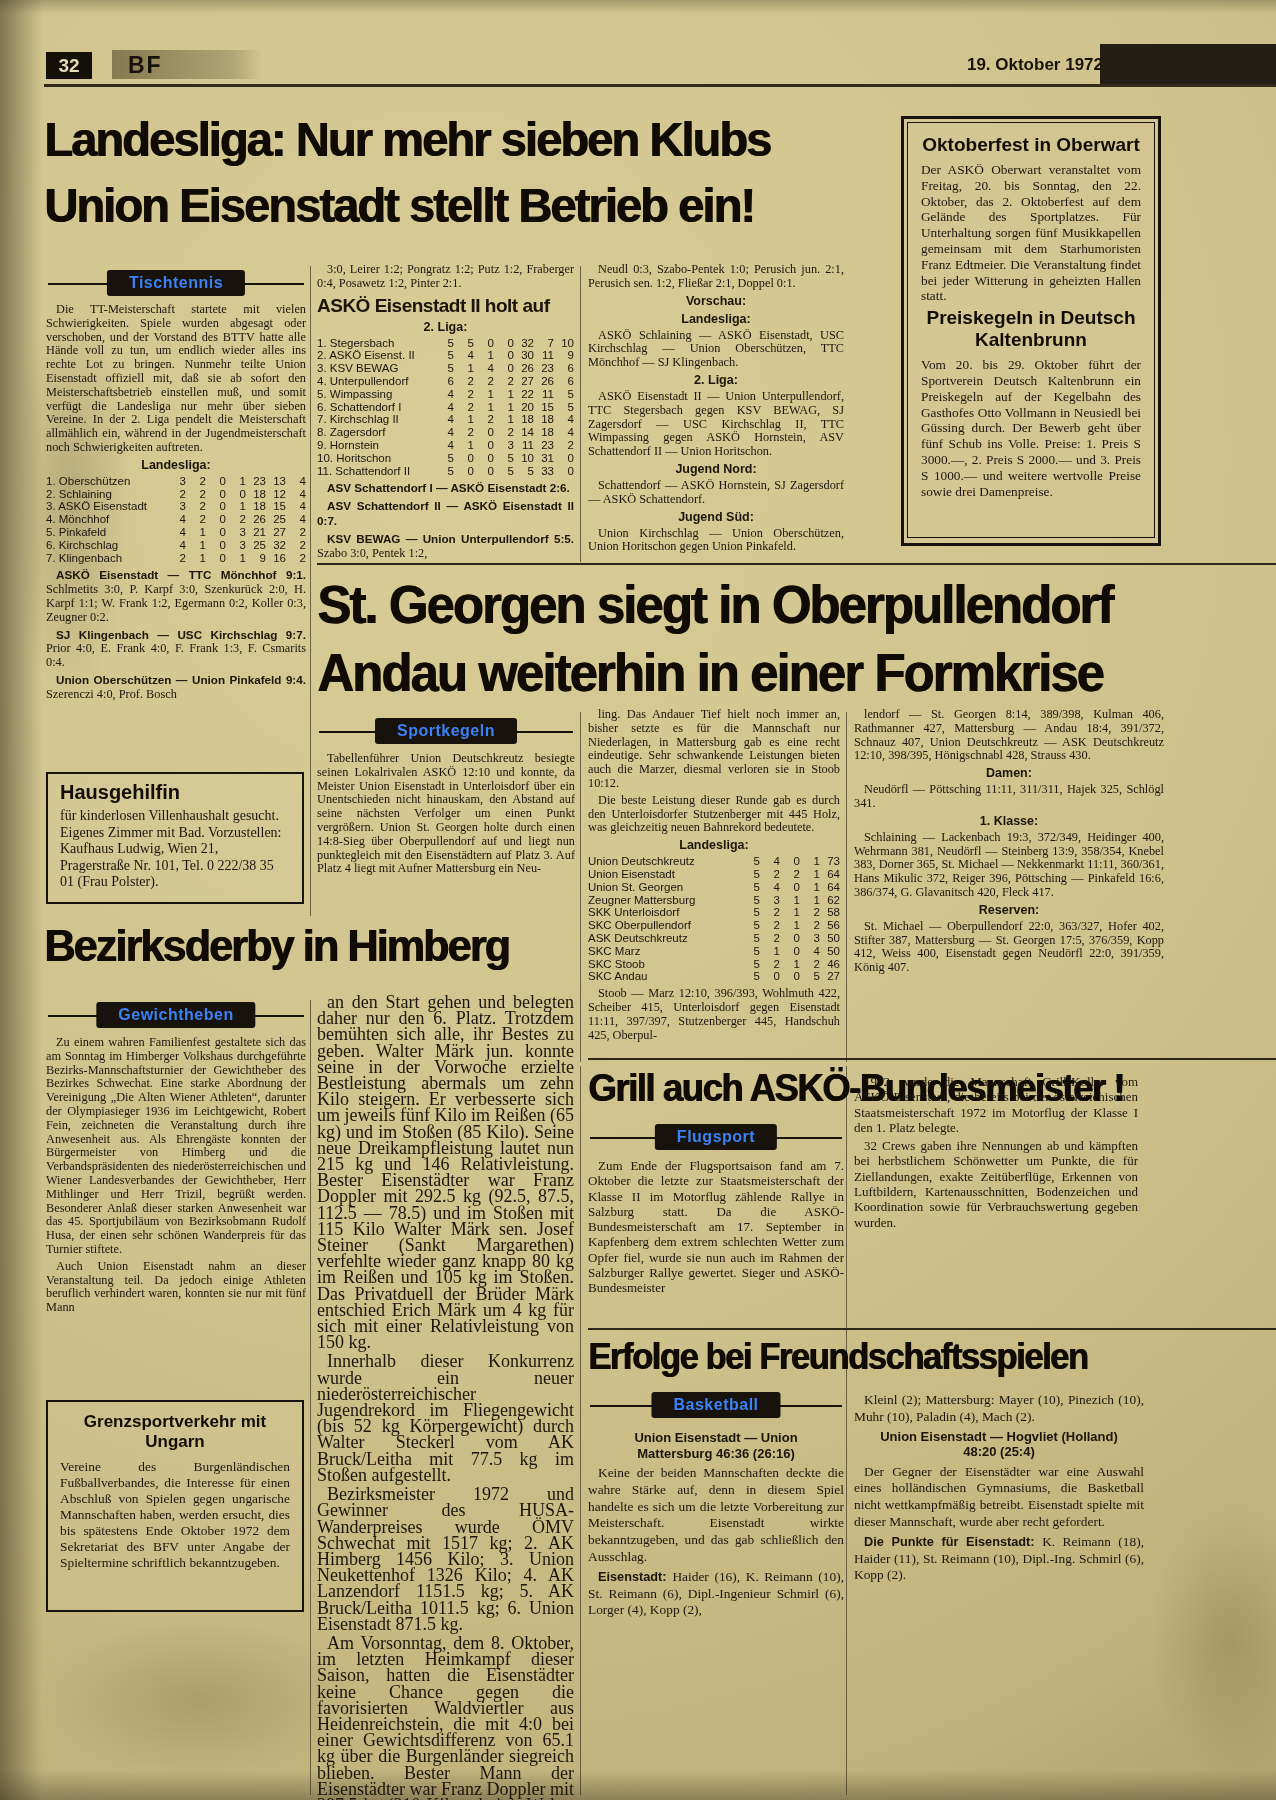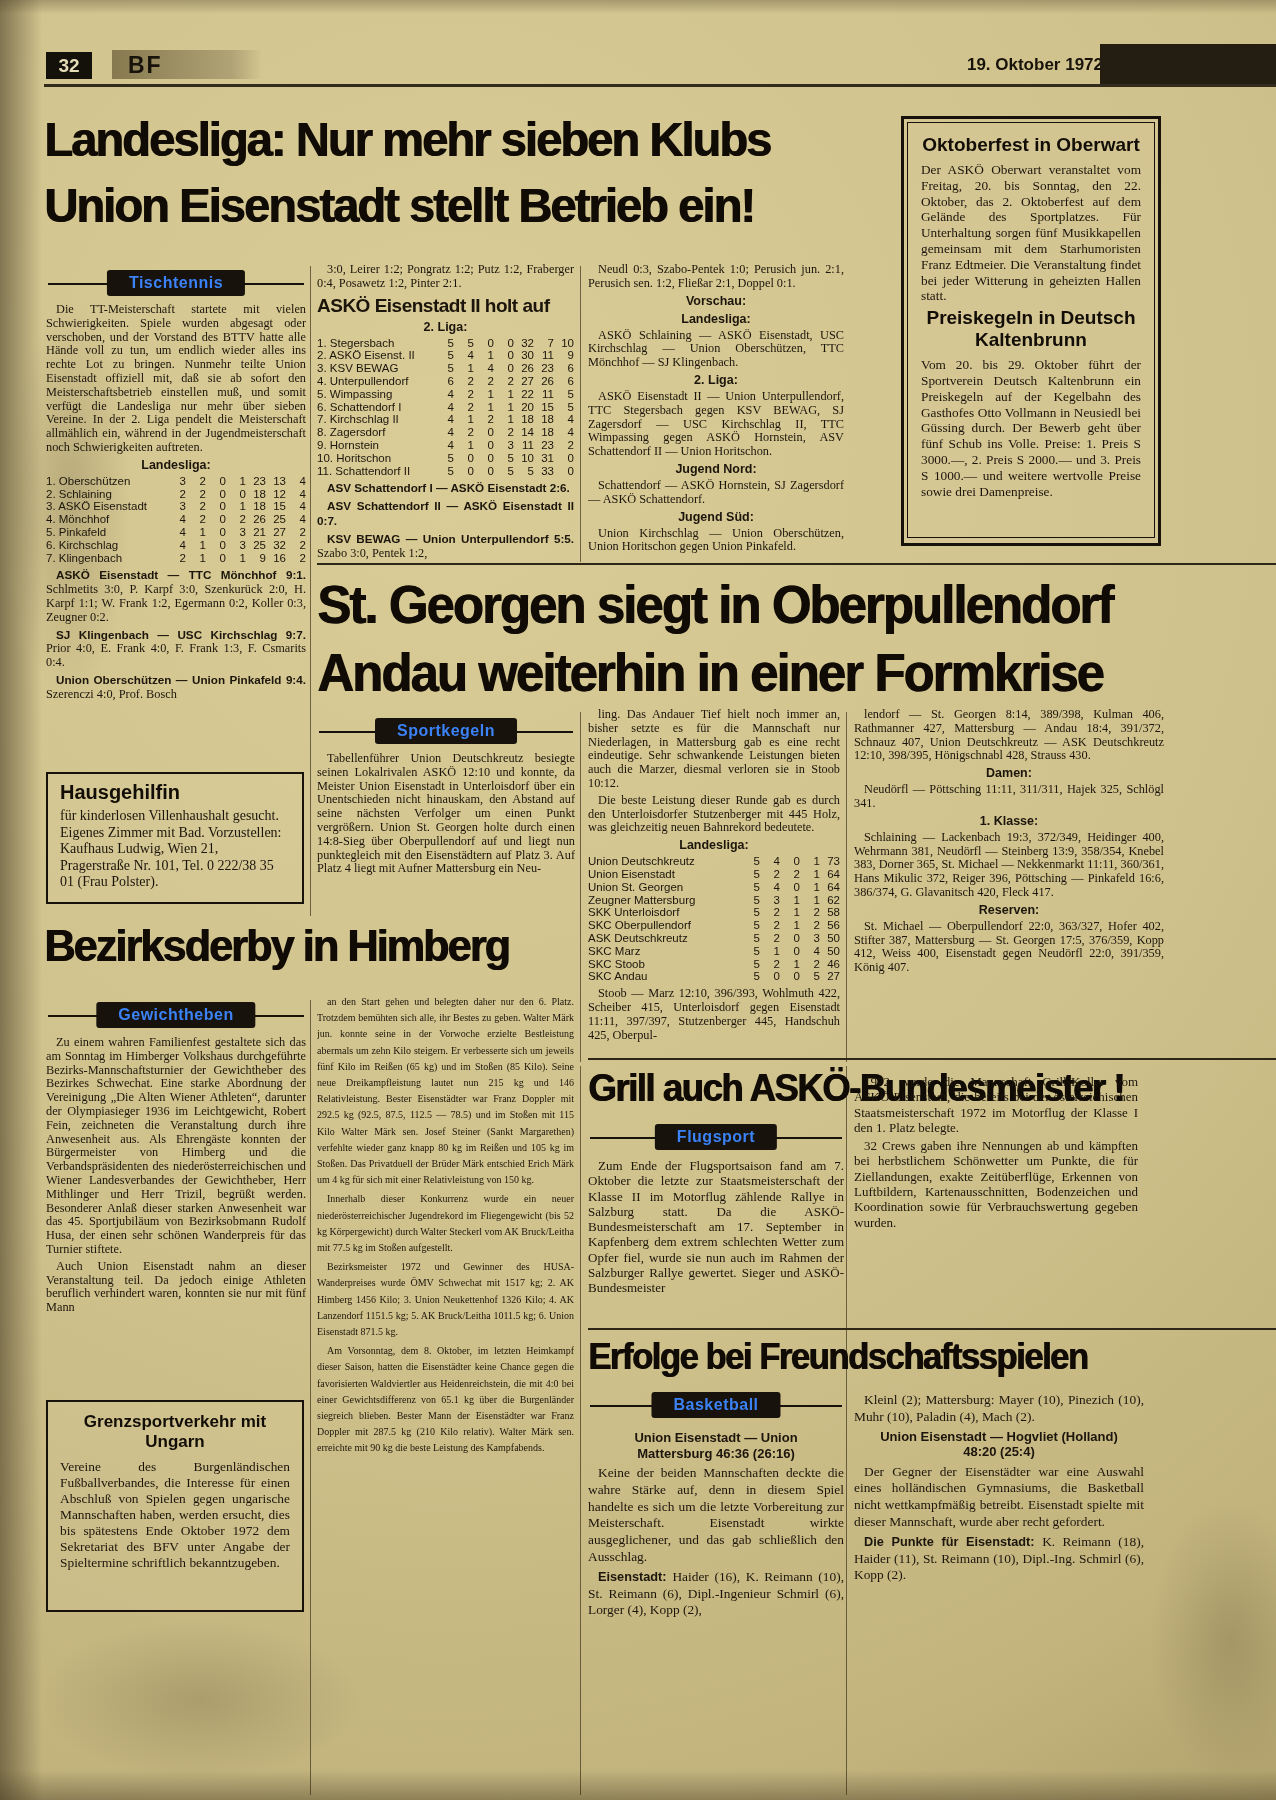--- a/index.html
+++ b/index.html
@@ -37,21 +37,21 @@
   .col p.fp{margin:0 0 3px;text-indent:10px;}
   .col p.fp b{font-family:"Liberation Sans",sans-serif;font-size:.95em;}
   .fh{font:bold 12.5px/15px "Liberation Sans",sans-serif;text-align:center;margin:3px 0 2px;}
   .fh2{font:bold 19px/22px "Liberation Sans",sans-serif;letter-spacing:-.5px;text-align:left;margin:4px 0 3px;}
   .fc{font:bold 13px/15.5px "Liberation Sans",sans-serif;text-align:center;margin:2px 19px 4px;}
   .ntable{margin:2px 0 4px;}
   .trow{display:flex;font:11.5px/12.8px "Liberation Sans",sans-serif;}
   .tc-name{flex:1;white-space:nowrap;overflow:hidden;text-align:left;}
   .tc-num{width:20px;text-align:right;flex:none;}
   .fs13{font-size:13px;line-height:15.3px;}
-  .fs-loose{font-size:10px;line-height:16.2px;}
+  .fs-loose{font-size:18px;line-height:16.2px;}
   .fs-bb{font-size:13.4px;line-height:16.8px;}
   .dbox{position:absolute;border:3px solid #17120b;background:rgba(218,205,160,.25);}
   .dbox-in{border:1px solid #17120b;margin:3px;padding:8px 13px;height:calc(100% - 8px);box-sizing:border-box;overflow:hidden;}
   .etitle{font:bold 19px/22px "Liberation Sans",sans-serif;text-align:center;margin:3px 0 6px;color:#120d06;}
   .ebody{font-size:13.3px;line-height:15.8px;text-align:justify;}
   .adbox{position:absolute;border:2px solid #17120b;padding:6px 12px;box-sizing:border-box;overflow:hidden;background:rgba(222,210,165,.2);}
   .adtitle{font:bold 20px/24px "Liberation Sans",sans-serif;margin:0 0 4px;color:#120d06;}
   .adbody{font-size:14px;line-height:16.5px;}
   .gtitle{font:bold 17px/20px "Liberation Sans",sans-serif;text-align:center;margin:4px 0 7px;color:#120d06;}
   .gbody{font-size:13.4px;line-height:16px;text-align:justify;}
@@ -464,21 +464,21 @@
 
   <div class="hrule" style="left:588px;top:1328px;width:688px;"></div>
   <div class="hl hl-erf">
     <span>Erfolge bei Freundschaftsspielen</span>
   </div>
   <div class="secbar" style="left:588px;top:1392px;width:256px;">
     <span class="bar">Basketball</span>
   </div>
   <div class="col fs-bb" style="left:588px;top:1428px;width:256px;height:370px;">
       <div class="fc">Union Eisenstadt — Union Mattersburg 46:36 (26:16)</div>
-      <p class="fp">Keine der beiden Mannschaften deckte die wahre Stärke auf, denn in diesem Spiel handelte es sich um die letzte Vorbereitung zur Meisterschaft. Eisenstadt wirkte ausgeglichener, und das gab schließlich den Ausschlag.</p>
+      <p class="fp">Keine der beiden Mannschaften deckte die wahre Stärke auf, denn in diesem Spiel handelte es sich um die letzte Vorbereitung zur Meisterschaft. Eisenstadt wirkte bekanntzugeben, und das gab schließlich den Ausschlag.</p>
       <p class="fp"><b>Eisenstadt: </b>Haider (16), K. Reimann (10), St. Reimann (6), Dipl.-Ingenieur Schmirl (6), Lorger (4), Kopp (2),</p>
     </div>
   <div class="col fs-bb" style="left:854px;top:1392px;width:290px;height:406px;">
       <p class="fp">Kleinl (2); Mattersburg: Mayer (10), Pinezich (10), Muhr (10), Paladin (4), Mach (2).</p>
       <div class="fc">Union Eisenstadt — Hogvliet (Holland) 48:20 (25:4)</div>
       <p class="fp">Der Gegner der Eisenstädter war eine Auswahl eines holländischen Gymnasiums, die Basketball nicht wettkampfmäßig betreibt. Eisenstadt spielte mit dieser Mannschaft, wurde aber recht gefordert.</p>
       <p class="fp"><b>Die Punkte für Eisenstadt: </b>K. Reimann (18), Haider (11), St. Reimann (10), Dipl.-Ing. Schmirl (6), Kopp (2).</p>
     </div>
 
 </div>

